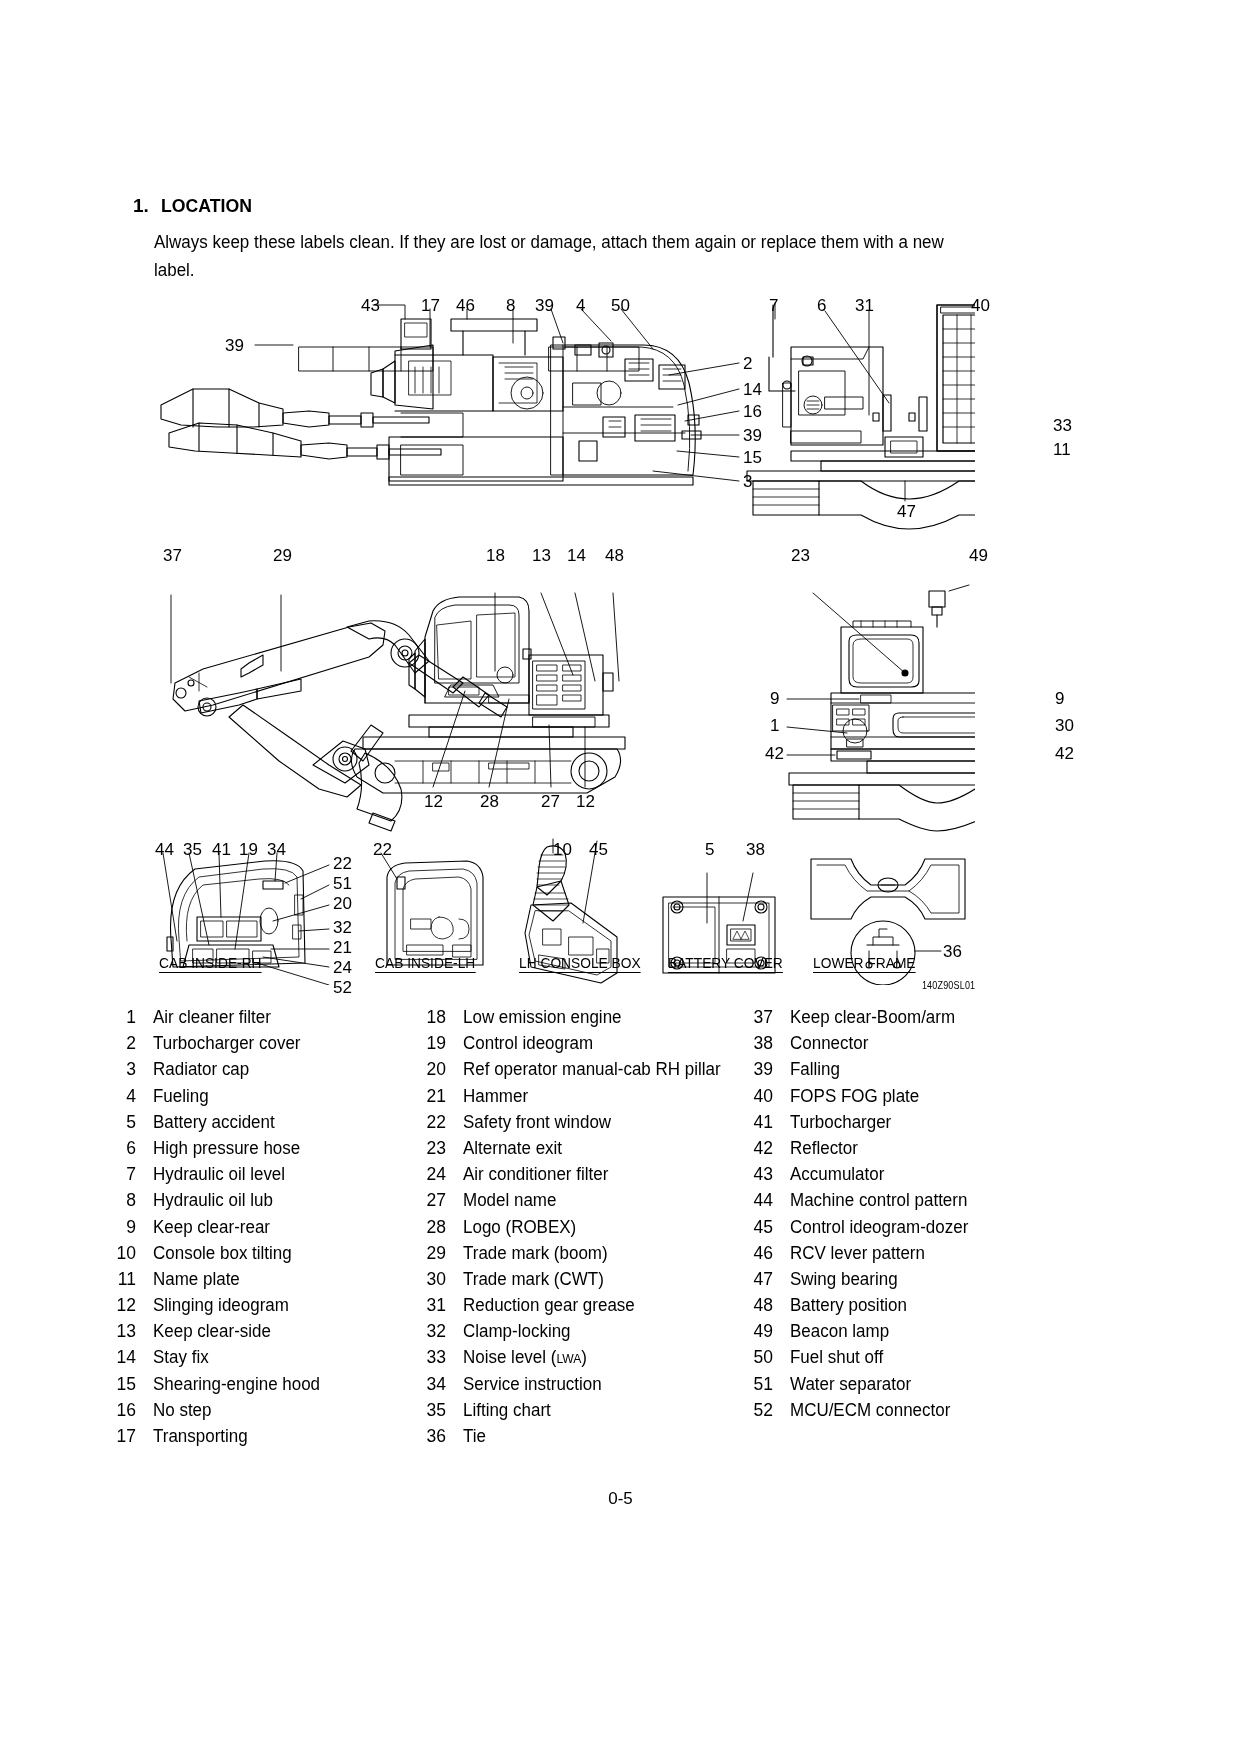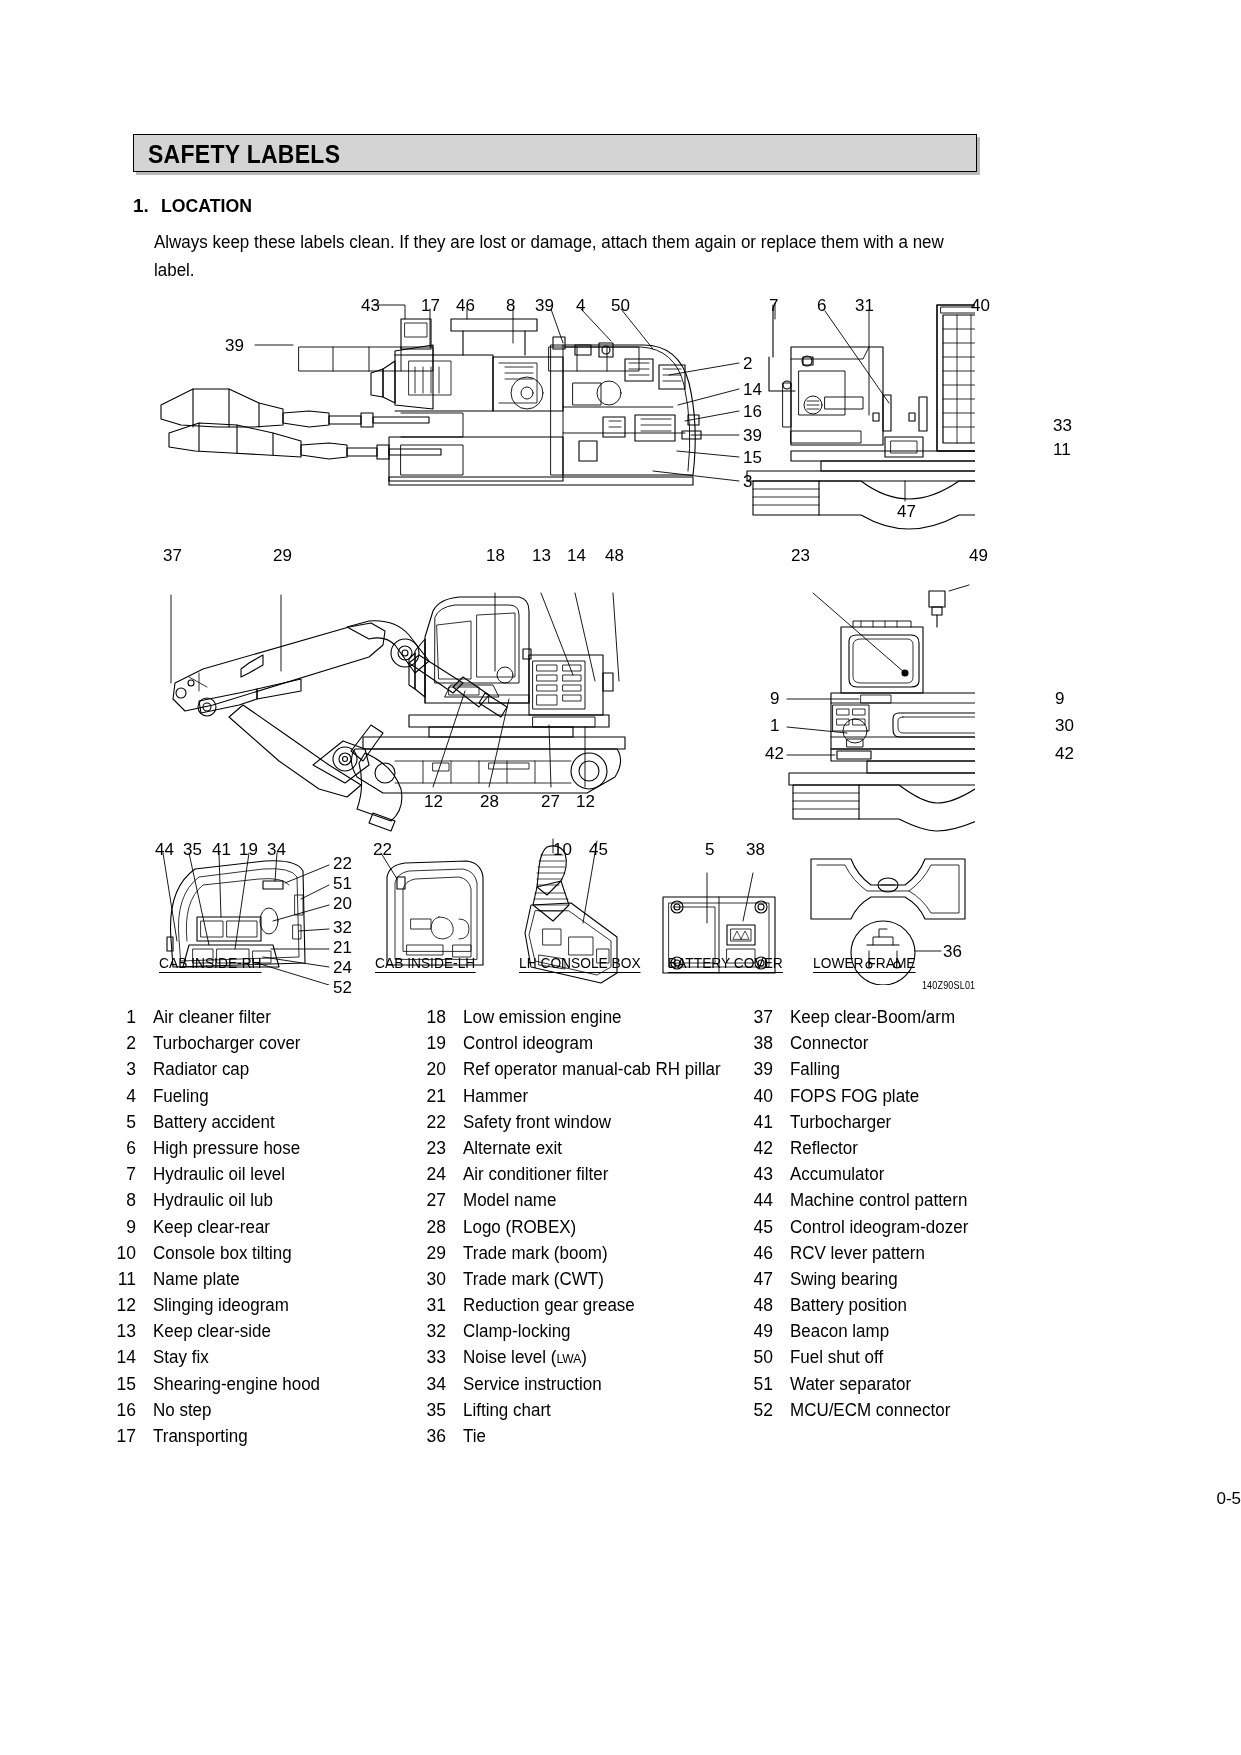--- a/index.html
+++ b/index.html
@@ -35,30 +35,27 @@
   .lcol{position:absolute;top:0;}
   .lcol.c1{left:0;}
   .lcol.c2{left:310px;}
   .lcol.c3{left:637px;}
   .lrow{position:relative;height:26.2px;font-size:17.5px;white-space:nowrap;}
   .lnum{position:absolute;left:0;width:26px;text-align:right;}
   .ltxt{position:absolute;left:43px;transform:scaleX(.97);transform-origin:left center;}
   .lwa{font-size:12.5px;vertical-align:baseline;}
 
   
-  .pg{position:absolute;left:0;top:1489px;width:1241px;text-align:right;font-size:17px;}
+  .pg{position:absolute;left:0;top:1489px;width:1241px;text-align:center;font-size:17px;}
 </style>
 </head>
 <body>
 
 <div class="page">
 
-  <div class="banner">
-    <div class="banner-title">SAFETY LABELS</div>
-  </div>
 
   <div class="sec-num">1.</div>
   <div class="sec-title">LOCATION</div>
   <div class="sec-body">Always keep these labels clean.  If they are lost or damage, attach them again or replace them with a new label.</div>
 
   <div class="fig">
 
     <svg width="842" height="700" viewBox="0 0 842 700">
       <g fill="none" stroke="#000" stroke-width="1.1" stroke-linejoin="round" stroke-linecap="round">
 

